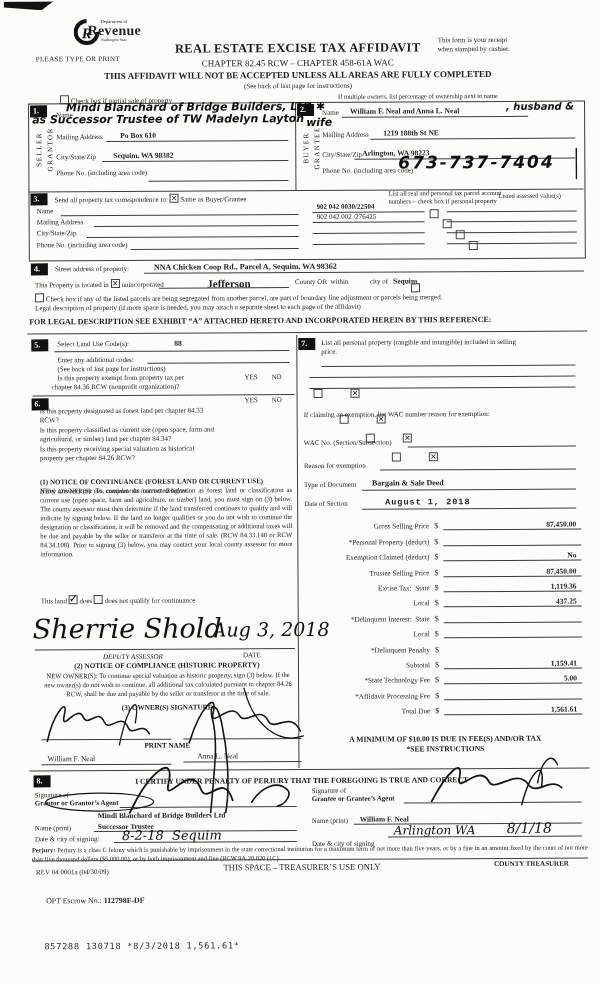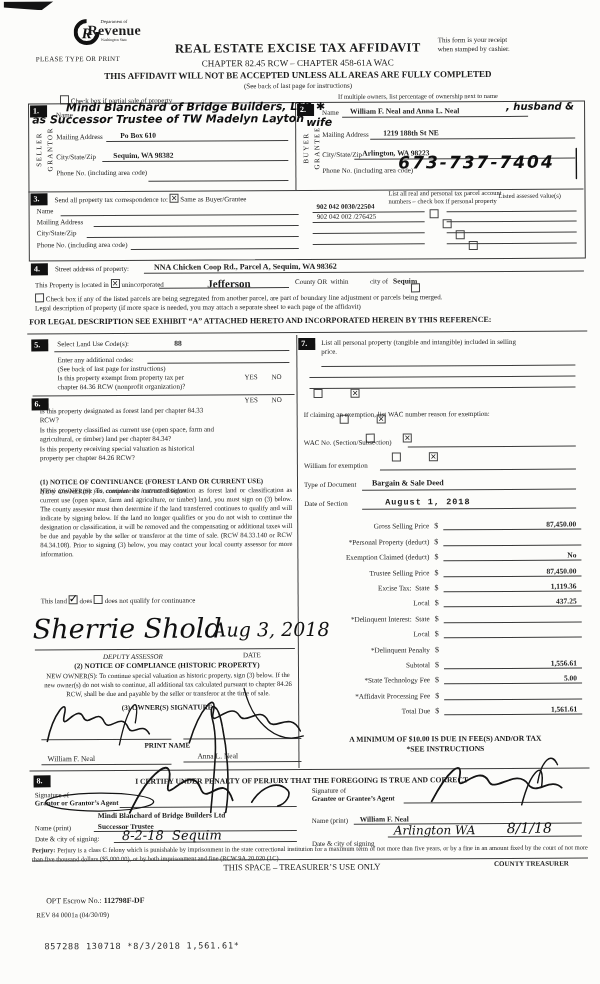--- a/index.html
+++ b/index.html
@@ -177,21 +177,21 @@
 
   
   <div class="numbox" style="left:32px;top:338px;">5.</div>
   <div class="abs lbl" style="left:58px;top:339px;">Select Land Use Code(s):</div>
   <div class="abs bold" style="left:175px;top:338px;font-size:7.5px;">88</div>
   <div class="ul" style="left:55px;top:350px;width:235px;"></div>
   <div class="abs lbl" style="left:58px;top:355px;">Enter any additional codes:</div>
   <div class="ul" style="left:148px;top:362px;width:142px;"></div>
   <div class="abs lbl" style="left:58px;top:364px;">(See back of last page for instructions)</div>
   <div class="abs lbl" style="left:58px;top:373px;">Is this property exempt from property tax per</div>
-  <div class="abs lbl" style="left:58px;top:382px;">chapter 84.36 RCW (nonprofit organization)?</div>
+  <div class="abs lbl" style="left:52px;top:382px;">chapter 84.36 RCW (nonprofit organization)?</div>
   <div class="abs lbl" style="left:245px;top:373px;">YES</div>
   <div class="abs lbl" style="left:272px;top:373px;">NO</div>
   <span class="cb abs" style="left:249px;top:383px;"></span>
   <span class="cb cbx abs" style="left:273px;top:383px;"></span>
   <div class="ul" style="left:33px;top:394px;width:262px;"></div>
 
   
   <div class="numbox" style="left:32px;top:397px;">6.</div>
   <div class="abs lbl" style="left:245px;top:396px;">YES</div>
   <div class="abs lbl" style="left:272px;top:396px;">NO</div>
@@ -242,21 +242,21 @@
   
   <div class="numbox" style="left:299px;top:338px;">7.</div>
   <div class="abs lbl" style="left:322px;top:339px;">List all personal property (tangible and intangible) included in selling</div>
   <div class="abs lbl" style="left:322px;top:348px;">price.</div>
   <div class="ul" style="left:322px;top:366px;width:254px;"></div>
   <div class="ul" style="left:310px;top:377px;width:266px;"></div>
   <div class="ul" style="left:310px;top:388px;width:266px;"></div>
   <div class="abs lbl" style="left:304px;top:411px;">If claiming an exemption, list WAC number reason for exemption:</div>
   <div class="abs lbl" style="left:304px;top:439px;">WAC No. (Section/Subsection)</div>
   <div class="ul" style="left:408px;top:447px;width:168px;"></div>
-  <div class="abs lbl" style="left:304px;top:462px;">William for exemption</div>
+  <div class="abs lbl" style="left:304px;top:462px;">Reason for exemption</div>
   <div class="ul" style="left:380px;top:470px;width:196px;"></div>
   <div class="abs lbl" style="left:304px;top:481px;">Type of Document</div>
   <div class="abs bold" style="left:372px;top:479px;font-size:8px;">Bargain &amp; Sale Deed</div>
   <div class="ul" style="left:362px;top:490px;width:214px;"></div>
   <div class="abs lbl" style="left:304px;top:500px;">Date of Section</div>
   <div class="abs mono bold" style="left:385px;top:498px;font-size:8.5px;letter-spacing:1px;">August 1, 2018</div>
   <div class="ul" style="left:362px;top:509px;width:214px;"></div>
 
   <div class="mrows">
     <div class="mrow">
@@ -300,21 +300,21 @@
           <span class="mline"><b></b></span>
         </div>
     <div class="mrow">
           <span class="mlabel">*Delinquent Penalty</span>
           <span class="mdollar">$</span>
           <span class="mline"><b></b></span>
         </div>
     <div class="mrow">
           <span class="mlabel">Subtotal</span>
           <span class="mdollar">$</span>
-          <span class="mline"><b>1,556.61</b></span>
+          <span class="mline"><b>1,159.41</b></span>
         </div>
     <div class="mrow">
           <span class="mlabel">*State Technology Fee</span>
           <span class="mdollar">$</span>
           <span class="mline"><b>5.00</b></span>
         </div>
     <div class="mrow">
           <span class="mlabel">*Affidavit Processing Fee</span>
           <span class="mdollar">$</span>
           <span class="mline"><b></b></span>
@@ -354,21 +354,21 @@
   <div class="ul" style="left:352px;top:824px;width:228px;"></div>
   <div class="abs lbl" style="left:310px;top:829px;margin-top:11px;">Date &amp; city of signing</div>
   <div class="abs hwc" style="left:392px;top:824px;font-size:12px;">Arlington WA</div>
   <div class="abs hwc" style="left:505px;top:821px;font-size:14px;">8/1/18</div>
   <div class="ul" style="left:386px;top:837px;width:194px;"></div>
 
   <div class="abs" style="left:30px;top:845px;width:556px;font-size:6.4px;line-height:1.35;text-align:justify;">
     <span class="bold">Perjury:</span><span> Perjury is a class C felony which is punishable by imprisonment in the state correctional institution for a maximum term of not more than five years, or by a fine in an amount fixed by the court of not more than five thousand dollars ($5,000.00), or by both imprisonment and fine (RCW 9A.20.020 (1C).</span>
   </div>
   <div class="ul" style="left:30px;top:859px;width:556px;"></div>
-  <div class="abs lbl" style="left:34px;top:867px;margin-top:43px;">REV 84 0001a (04/30/09)</div>
+  <div class="abs lbl" style="left:34px;top:867px;">REV 84 0001a (04/30/09)</div>
   <div class="abs ctr" style="left:170px;top:862px;width:260px;font-size:8.6px;">THIS SPACE – TREASURER’S USE ONLY</div>
   <div class="abs bold" style="left:492px;top:861px;font-size:7px;">COUNTY TREASURER</div>
 
   
   <div class="abs" style="left:44px;top:895px;font-size:7.8px;">
     <span>OPT Escrow No.:</span>
     <span class="bold">112798F-DF</span>
   </div>
   <div class="abs" style="left:42px;top:940px;font-size:8.5px;letter-spacing:.8px;color:#2b2b2b;font-family:'DejaVu Sans Mono',monospace;">857288 130718 *8/3/2018 1,561.61*</div>
 

